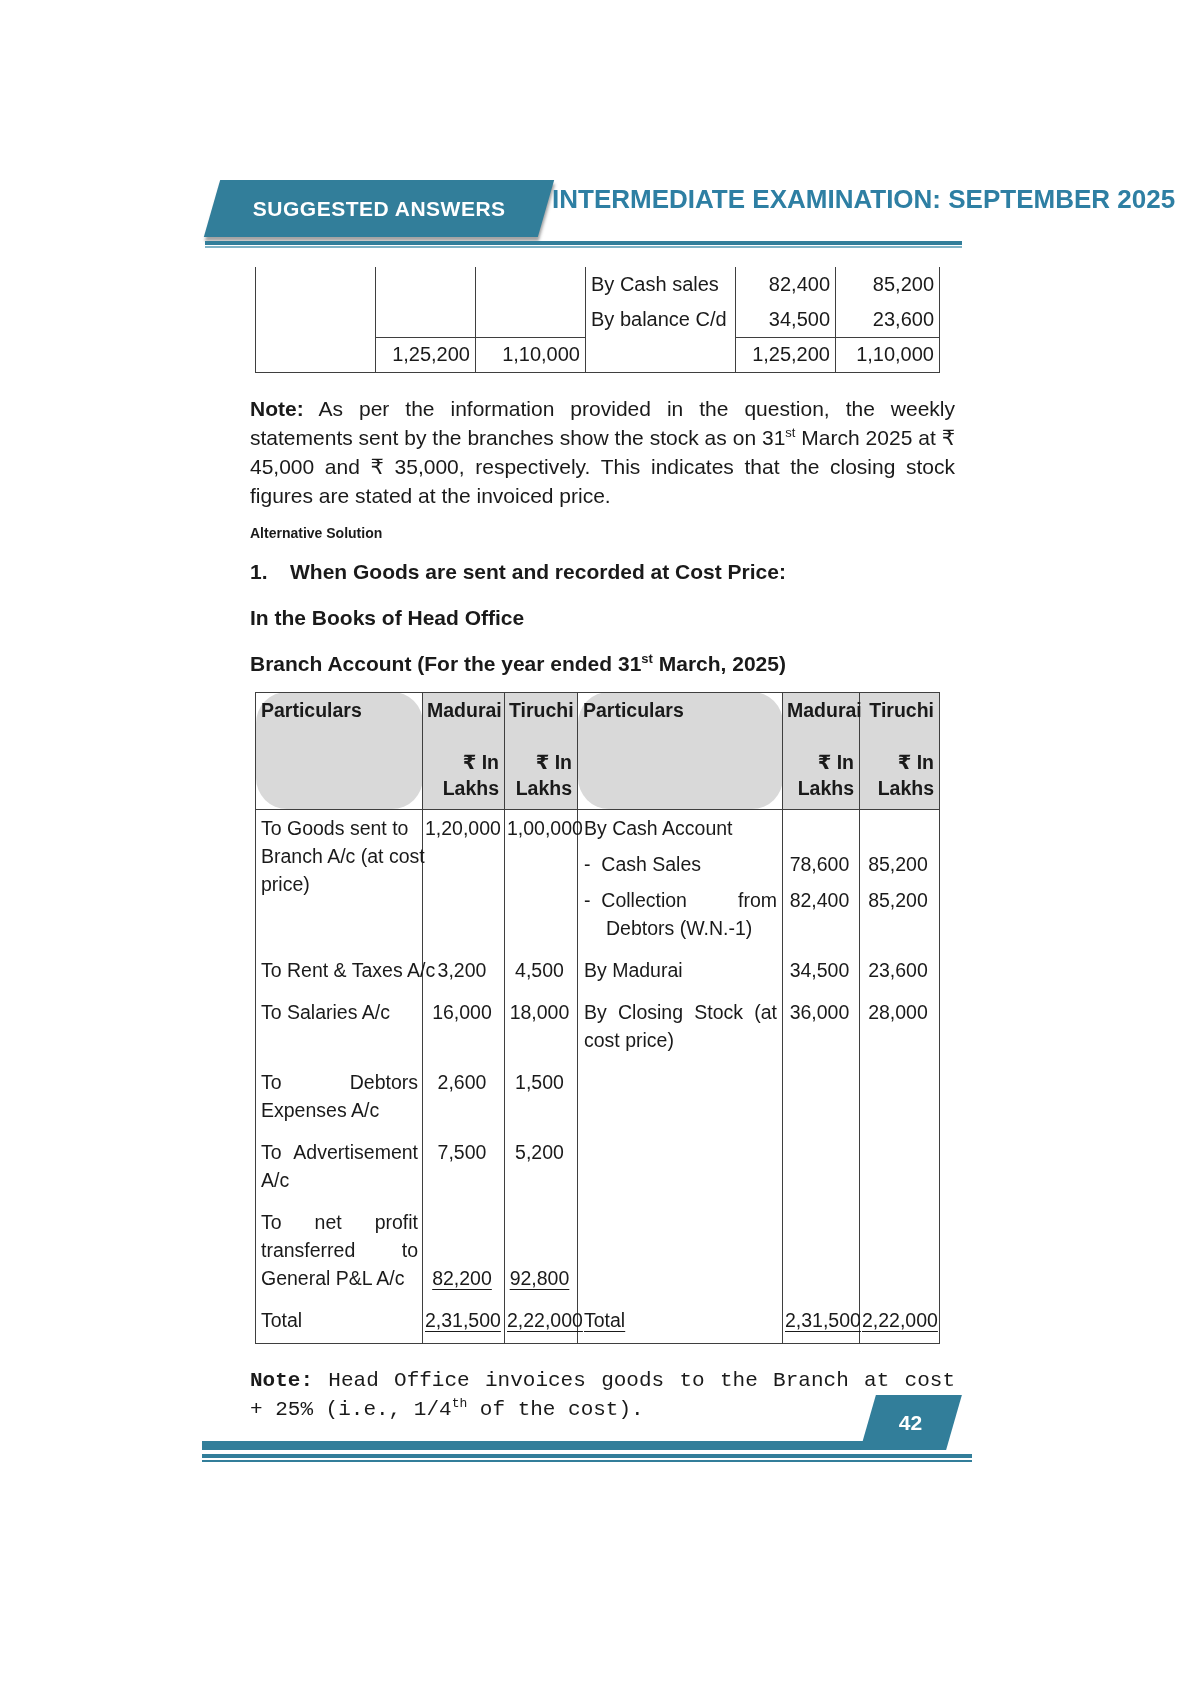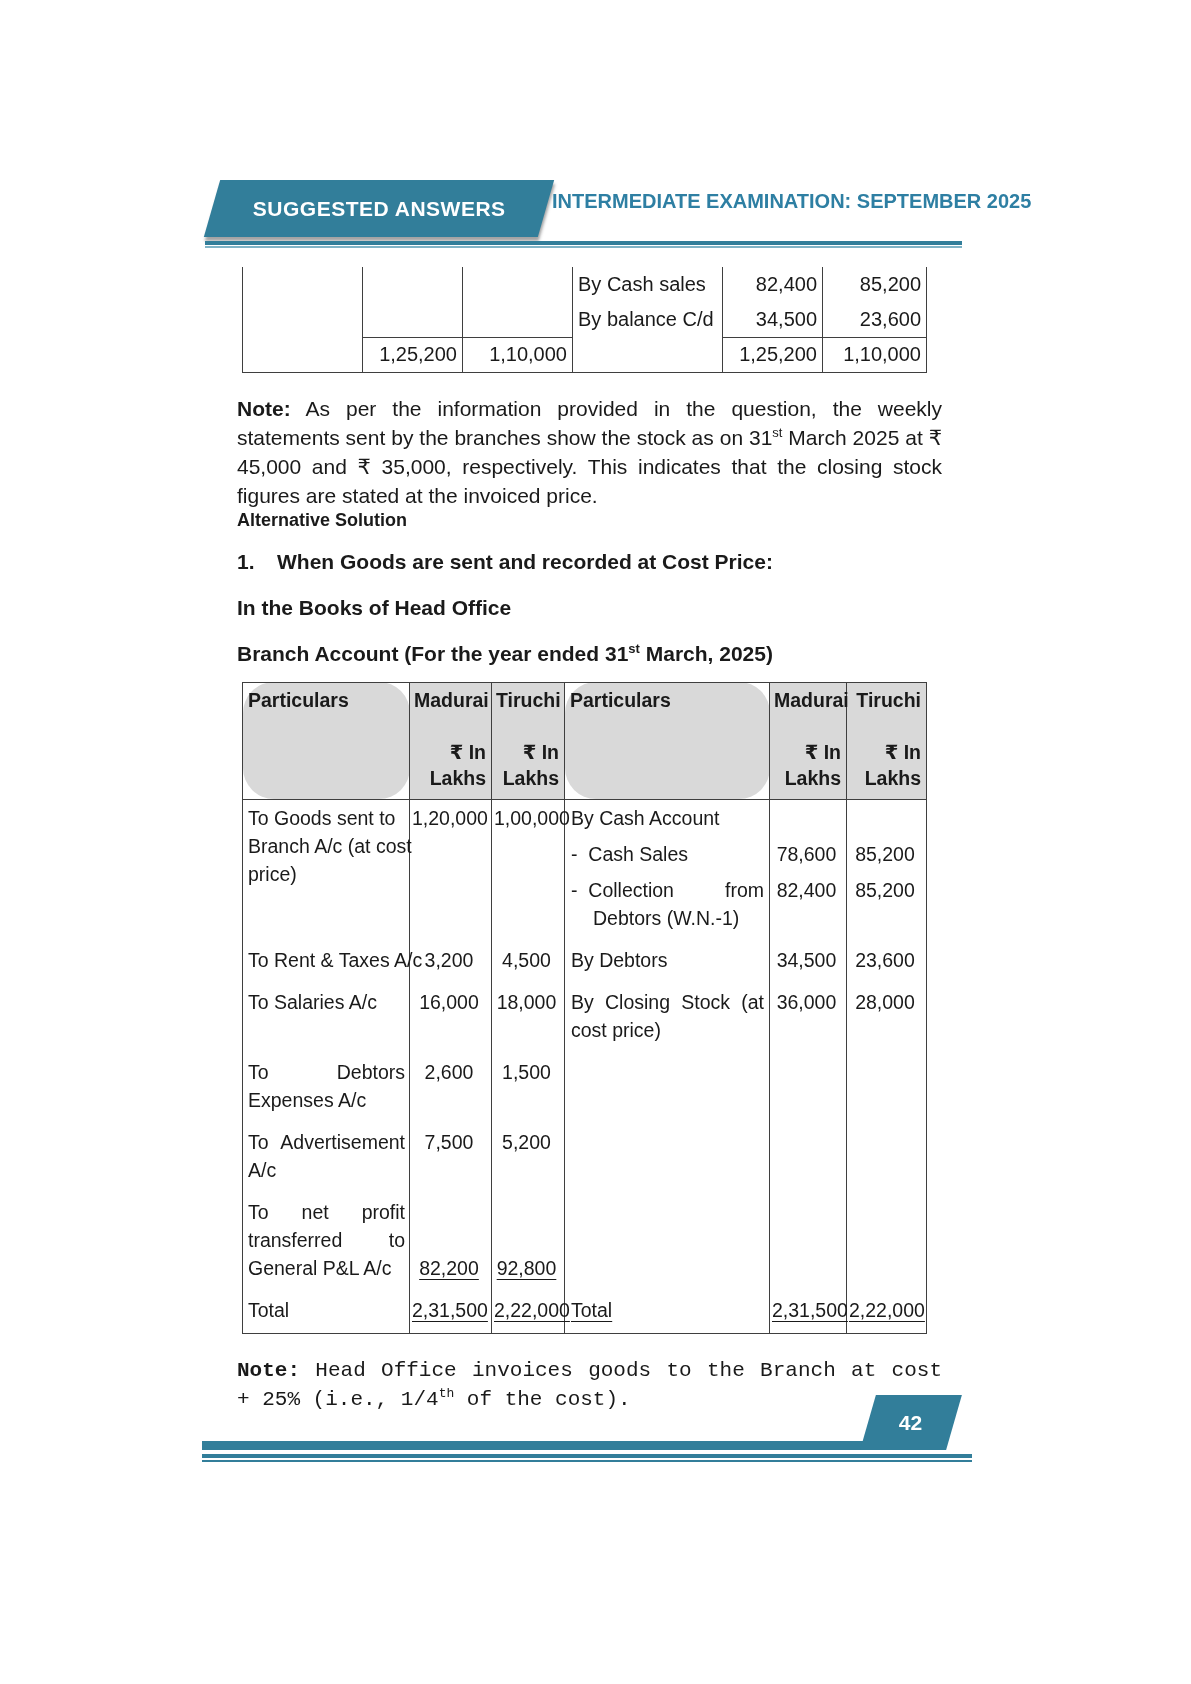--- a/index.html
+++ b/index.html
@@ -23,54 +23,54 @@
     position:absolute;left:212px;top:180px;width:334px;height:57px;
     background:var(--accent);transform:skewX(-16deg);
     box-shadow:2px 4px 3px rgba(90,90,90,.55);
     display:flex;align-items:center;justify-content:center;
   }
   .banner .btxt{
     transform:skewX(16deg);color:#fff;font-weight:700;font-size:21px;
     letter-spacing:.5px;white-space:nowrap;
   }
   .hdr-title{
-    position:absolute;top:190px;left:552px;width:392px;
-    color:var(--title);font-weight:700;font-size:20px;text-align:left;
+    position:absolute;top:184px;left:552px;width:392px;
+    color:var(--title);font-weight:700;font-size:26px;text-align:left;
     white-space:nowrap;
   }
   .hdr-rule{
     position:absolute;top:241px;left:205px;width:757px;height:10px;
     border-top:4px solid var(--accent);
   }
   .hdr-rule::after{
     content:"";display:block;margin-top:1px;height:2px;background:#7fb3c6;
   }
 
   
-  .content{position:absolute;left:237px;top:267px;width:705px;}
+  .content{position:absolute;left:250px;top:267px;width:705px;}
 
   table{border-collapse:collapse;table-layout:fixed;}
   td,th{font-weight:400;}
 
   
   .toptab{margin-left:5px;width:684px;font-size:20px;}
   .toptab td{
     height:35px;vertical-align:middle;padding:0 5px;
     border-left:1.5px solid var(--bd);white-space:nowrap;overflow:hidden;
   }
   .toptab td:last-child{border-right:1.5px solid var(--bd);}
   .toptab td.cnum{text-align:right;}
   .toptab td.bt{border-top:1.5px solid var(--bd);}
   .toptab td.bb{border-bottom:1.5px solid var(--bd);}
 
   
   .note{margin-top:21px;font-size:21px;line-height:29px;text-align:justify;}
   .note b{font-weight:700;}
   sup{font-size:13px;line-height:0;vertical-align:super;}
-  .h-alt{font-weight:700;font-size:18px;}
+  .h-alt{margin-top:15px;font-weight:700;font-size:14px;}
   .h-item{margin-top:19px;font-weight:700;font-size:21px;display:flex;}
   .h-item .no{width:40px;}
   .h-center{margin-top:22px;font-weight:700;font-size:21px;text-align:left;}
 
   
   .maintab{margin-top:16px;margin-left:5px;width:684px;font-size:19.5px;border:1.5px solid var(--bd);}
   .maintab col.c1{width:167px}.maintab col.c2{width:82px}.maintab col.c3{width:73px}
   .maintab col.c4{width:205px}.maintab col.c5{width:77px}.maintab col.c6{width:80px}
   .maintab th{
     background:var(--thbg);vertical-align:top;text-align:right;
@@ -257,21 +257,21 @@
             <td class="pl">
               <div class="ln">To Rent &amp; Taxes A/c</div>
             </td>
             <td class="num">
               <div class="ln">3,200</div>
             </td>
             <td class="num">
               <div class="ln">4,500</div>
             </td>
             <td class="pr">
-              <div class="ln">By Debtors</div>
+              <div class="ln">By Madurai</div>
             </td>
             <td class="num">
               <div class="ln">34,500</div>
             </td>
             <td class="num">
               <div class="ln">23,600</div>
             </td>
           </tr>
           <tr class="g">
             <td class="pl">

